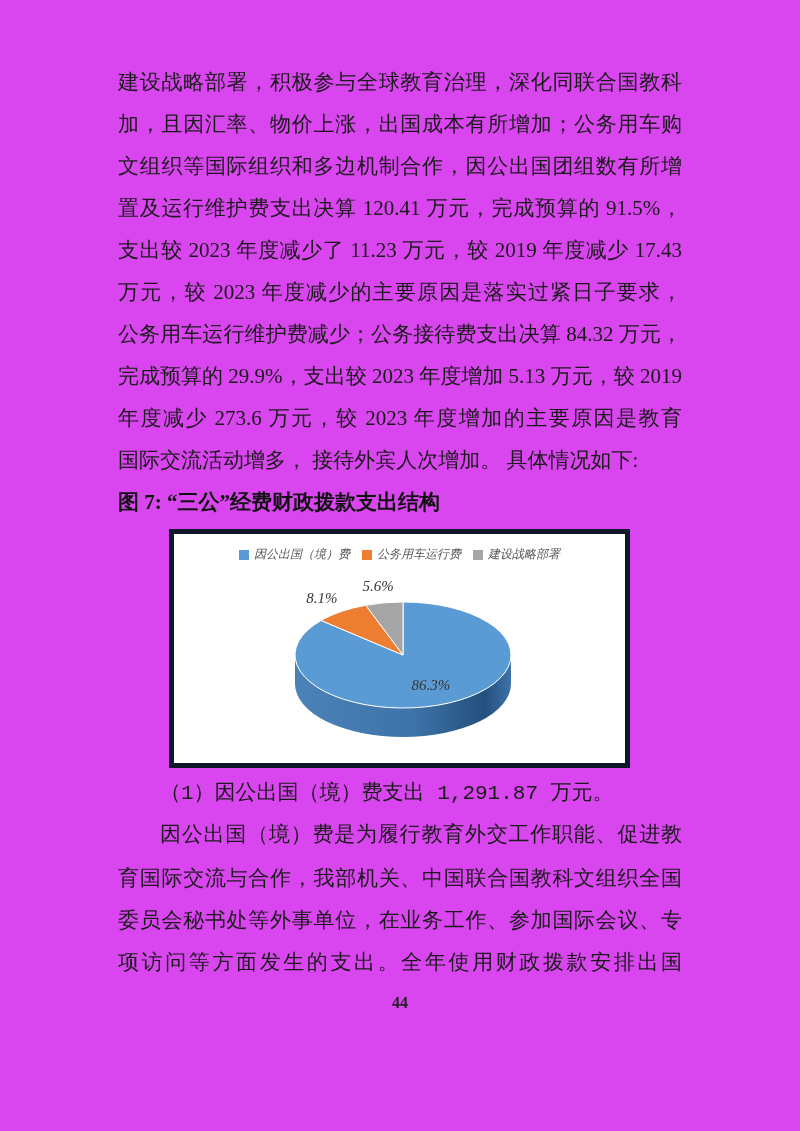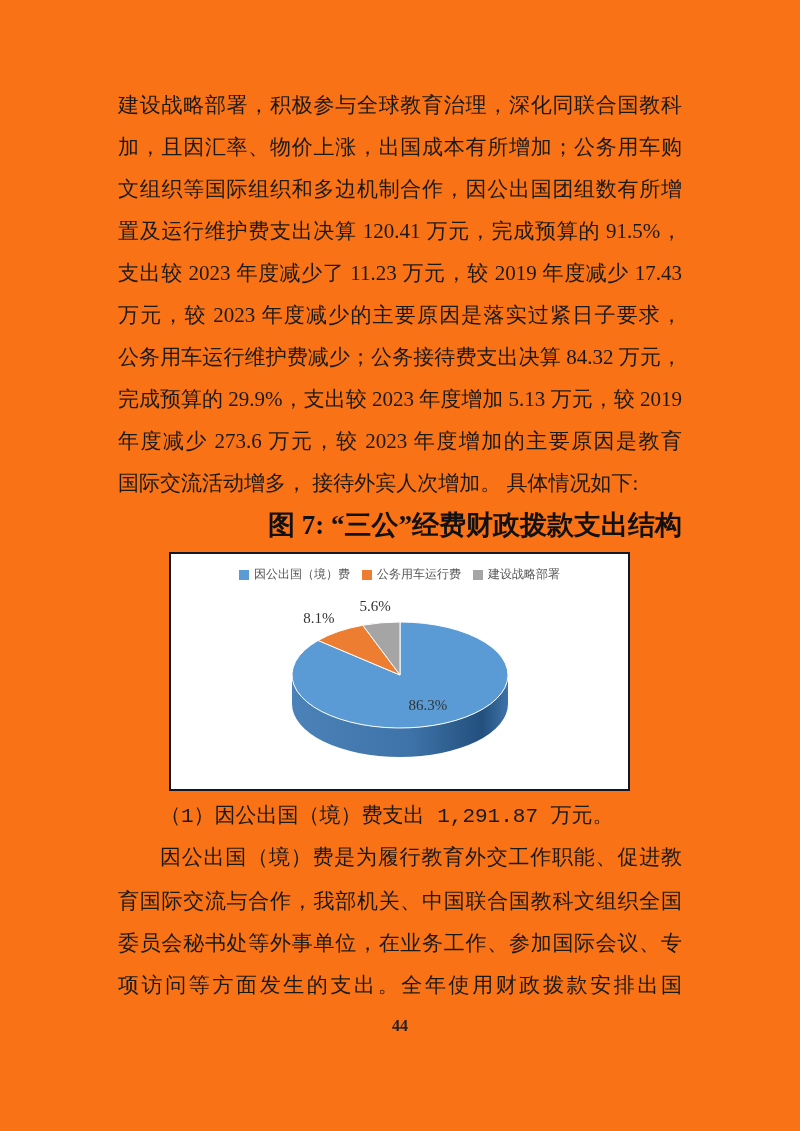--- a/index.html
+++ b/index.html
@@ -1,33 +1,33 @@
 <!DOCTYPE html>
 <html><head>
 <meta charset="utf-8">
 <style>
   * { box-sizing: border-box; }
   html, body { margin: 0; padding: 0; background: #ffffff; }
   .page {
-    width: 800px; height: 1131px; background: #f97316;
+    width: 800px; height: 1131px; background: #d946ef;
     font-family: "Liberation Serif", "DejaVu Serif", serif;
-    color: #1a1a1a; padding: 84px 118px 0 118px; position: relative;
+    color: #1a1a1a; padding: 61px 118px 0 118px; position: relative;
   }
   .line {
     font-size: 21px; line-height: 42px; height: 42px; overflow: hidden;
   }
   .j { text-align: justify; text-align-last: justify; text-justify: inter-character; }
   .indent { text-indent: 42px; font-family: Liberation Mono, monospace; }
   .fig-title {
-    font-size: 27px; line-height: 42px; height: 42px;
-    text-align: right; font-weight: bold; color: #111; overflow: hidden;
+    font-size: 21px; line-height: 42px; height: 42px;
+    text-align: left; font-weight: bold; color: #111; overflow: hidden;
   }
   .chart-box {
-    width: 461px; height: 239px; border: 2px solid #0f172a;
-    margin-left: 51px; margin-top: 6px; position: relative; background: #ffffff;
+    width: 461px; height: 239px; border: 5px solid #0f172a;
+    margin-left: 51px; margin-top: 6px; position: relative; background: #ffffff; font-style: italic;
   }
   .legend {
     position: absolute; top: 12px; left: 0; right: 0;
     display: flex; justify-content: center; align-items: center; gap: 12px;
     font-size: 12px; color: #555555; z-index: 2;
   }
   .legend-item { display: flex; align-items: center; gap: 5px; white-space: nowrap; }
   .swatch { width: 10px; height: 10px; display: inline-block; flex: 0 0 auto; }
   svg.pie { position: absolute; left: 0; top: 0; z-index: 1; }
   .para2 { margin-top: 5px; }

